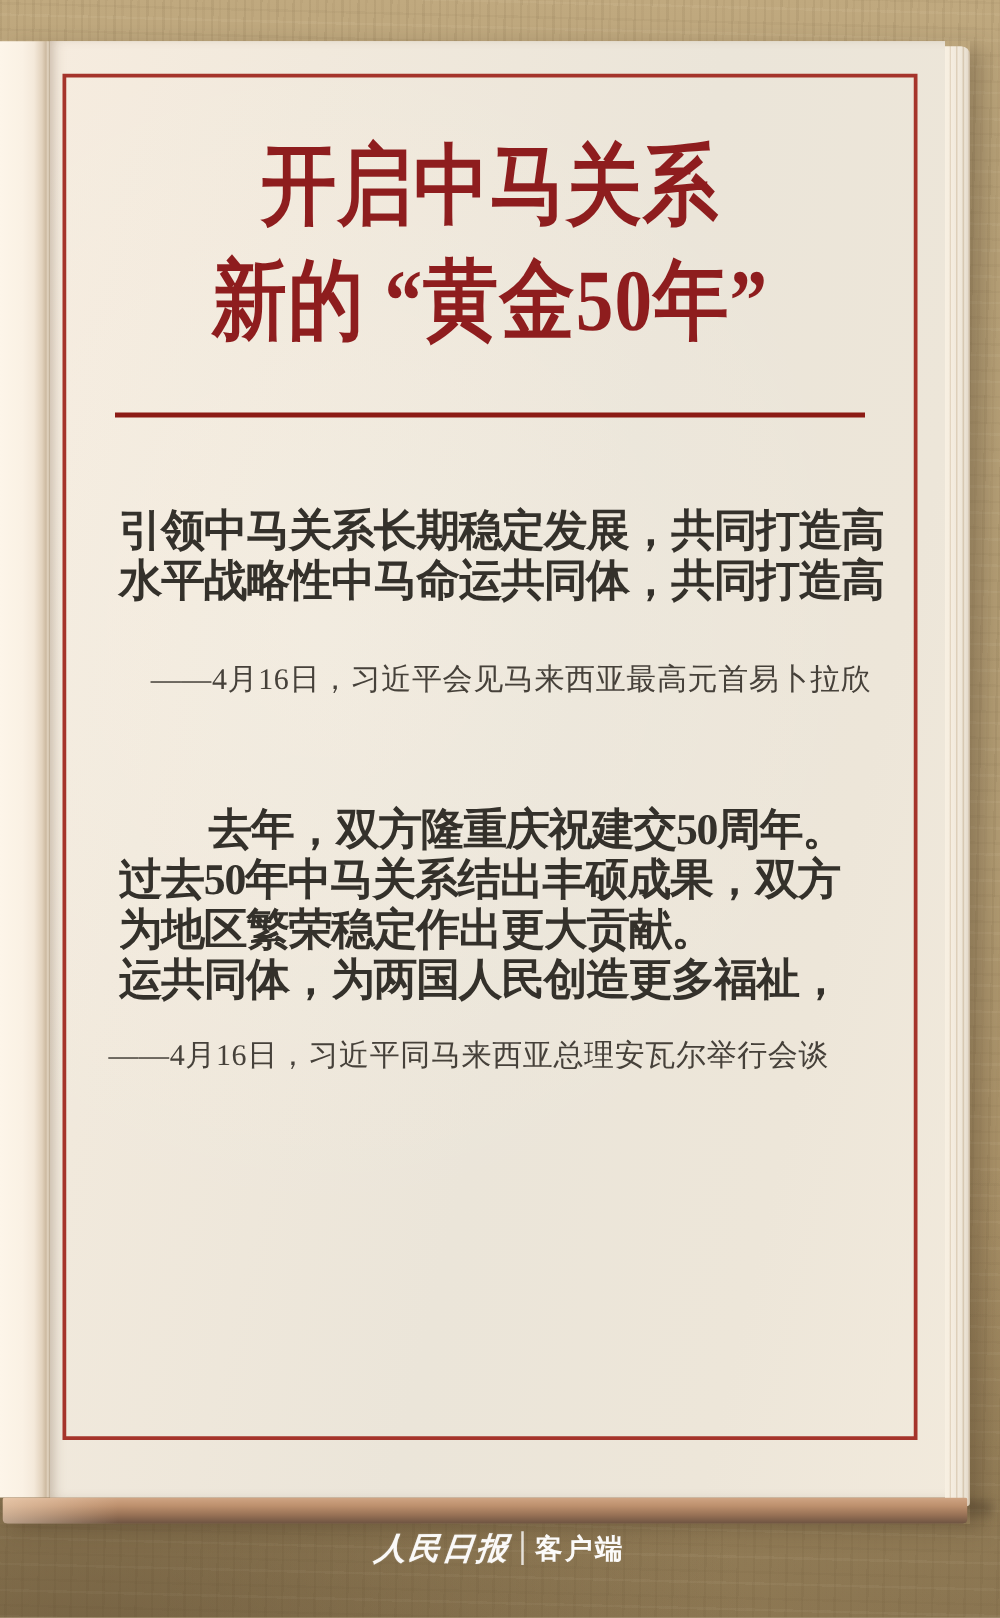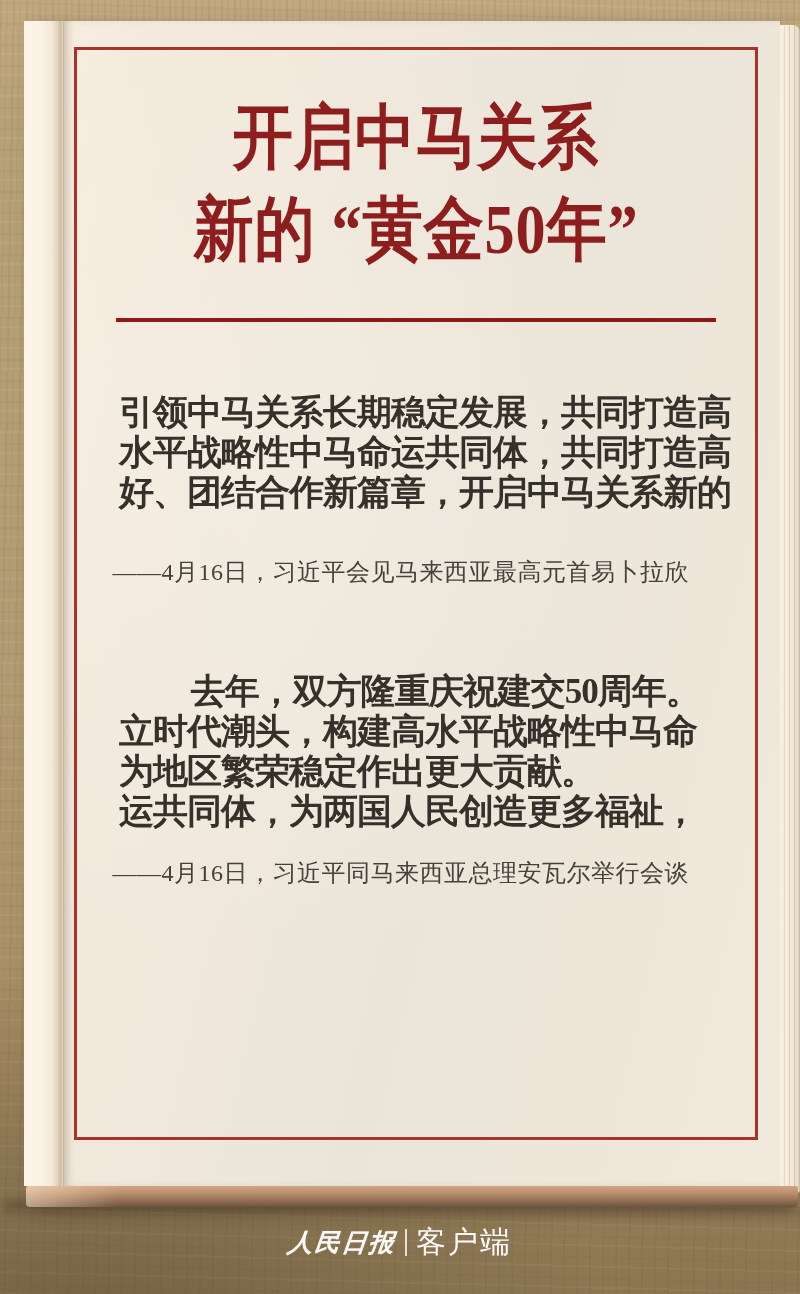--- a/index.html
+++ b/index.html
@@ -27,24 +27,23 @@
     position: absolute;
     left: 2px; top: 1196px;
     width: 792px; height: 24px;
     background: linear-gradient(180deg, rgba(52,39,25,0.62) 0%, rgba(52,39,25,0.30) 45%, rgba(52,39,25,0) 100%);
     filter: blur(4px);
     border-radius: 50% / 30%;
   }
   
   .book {
     position: absolute;
-    left: 0; top: 21px;
+    left: 0; top: 33px;
     width: 776px; height: 1186px;
     box-shadow: 10px 5px 16px rgba(66,50,30,0.30);
-    margin-left: 24px;
   }
   .left-page {
     position: absolute;
     left: 0; top: 0;
     width: 40px; height: 1165px;
     background: linear-gradient(90deg,
       #fdf5e9 0%, #faf1e4 45%, #f4e9da 68%,
       #e2d2bd 84%, #cdbaa1 92%, #e3d5c2 96%, #b9a78e 100%);
   }
   .main-page {
@@ -107,29 +106,29 @@
     font-weight: 700;
     line-height: 40px;
     color: #34312b;
     letter-spacing: -1px;
   }
   .quote.second { margin-top: 81px; }
   .qline { white-space: nowrap; overflow: visible; }
   .qline.indent { text-indent: 2.05em; }
   .attribution {
     margin-top: 40px;
-    padding-right: 66px;
+    padding-right: 34px;
     text-align: right;
     font-size: 24px;
     line-height: 38px;
     color: #46413a;
     letter-spacing: 0.5px;
     font-weight: 400;
   }
-  .attribution.second { margin-top: 22px; }
+  .attribution.second { margin-top: 22px; text-align: center; }
   
   .footer {
     position: absolute;
     left: 0; top: 1222px;
     width: 100%;
     display: flex;
     justify-content: center;
     align-items: center;
     gap: 9px;
     color: #ffffff;
@@ -143,22 +142,22 @@
     opacity: 0.96;
     transform: skewX(-6deg);
     text-shadow: 0 0 1px rgba(255,255,255,0.5);
   }
   .brand-divider {
     width: 2px; height: 27px;
     background: rgba(255,255,255,0.78);
   }
   .brand-client {
     font-family: "Liberation Sans", "DejaVu Sans", sans-serif;
-    font-weight: 400;
-    font-size: 30px;
+    font-weight: 700;
+    font-size: 22px;
     letter-spacing: 2px;
     opacity: 0.97;
   }
 </style>
 </head>
 <body>
 
 <div class="stage">
 
   <div class="wood-bg"></div>
@@ -175,28 +174,27 @@
         <h1 class="title">
           <span class="title-line">开启中马关系</span>
           <span class="title-line">新的 “黄金50年”</span>
         </h1>
 
         <div class="separator"></div>
 
         <div class="quote">
           <div class="qline">引领中马关系长期稳定发展，共同打造高</div>
           <div class="qline">水平战略性中马命运共同体，共同打造高</div>
-          <div class="qline">好、团结合作新篇章，开启中马关系新的</div>
         </div>
 
         <div class="attribution">——4月16日，习近平会见马来西亚最高元首易卜拉欣</div>
 
         <div class="quote second">
           <div class="qline indent">去年，双方隆重庆祝建交50周年。</div>
-          <div class="qline">立时代潮头，构建高水平战略性中马命</div>
+          <div class="qline">过去50年中马关系结出丰硕成果，双方</div>
           <div class="qline">为地区繁荣稳定作出更大贡献。</div>
           <div class="qline">运共同体，为两国人民创造更多福祉，</div>
         </div>
 
         <div class="attribution second">——4月16日，习近平同马来西亚总理安瓦尔举行会谈</div>
 
       </div>
     </div>
 
     <div class="page-stack"></div>

